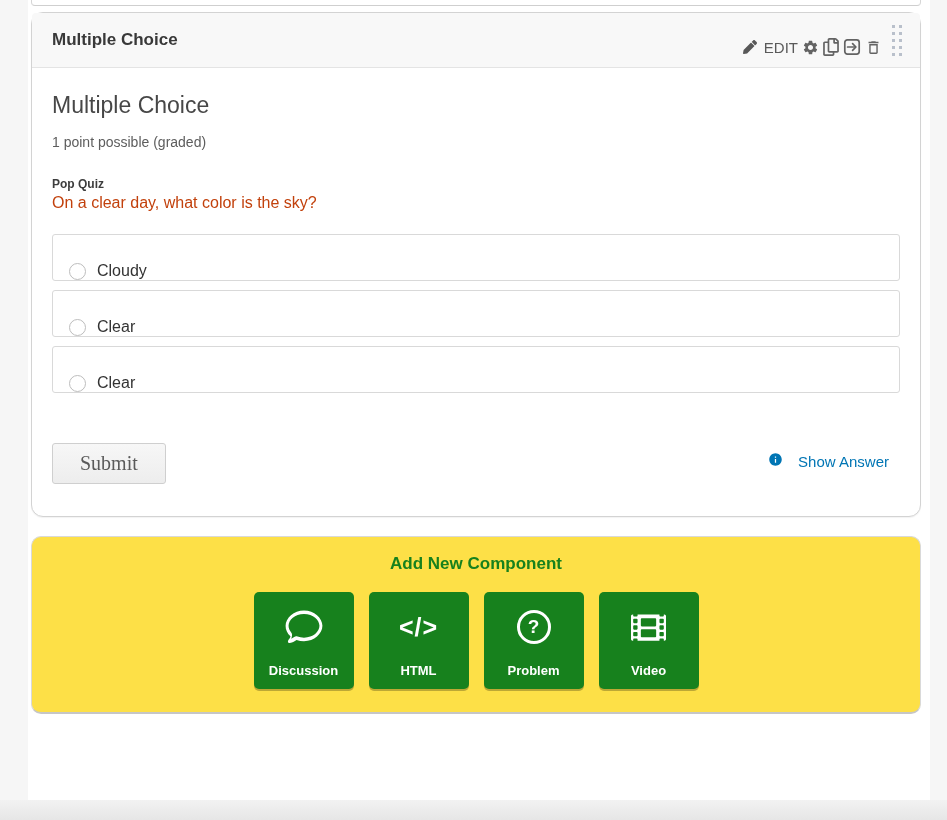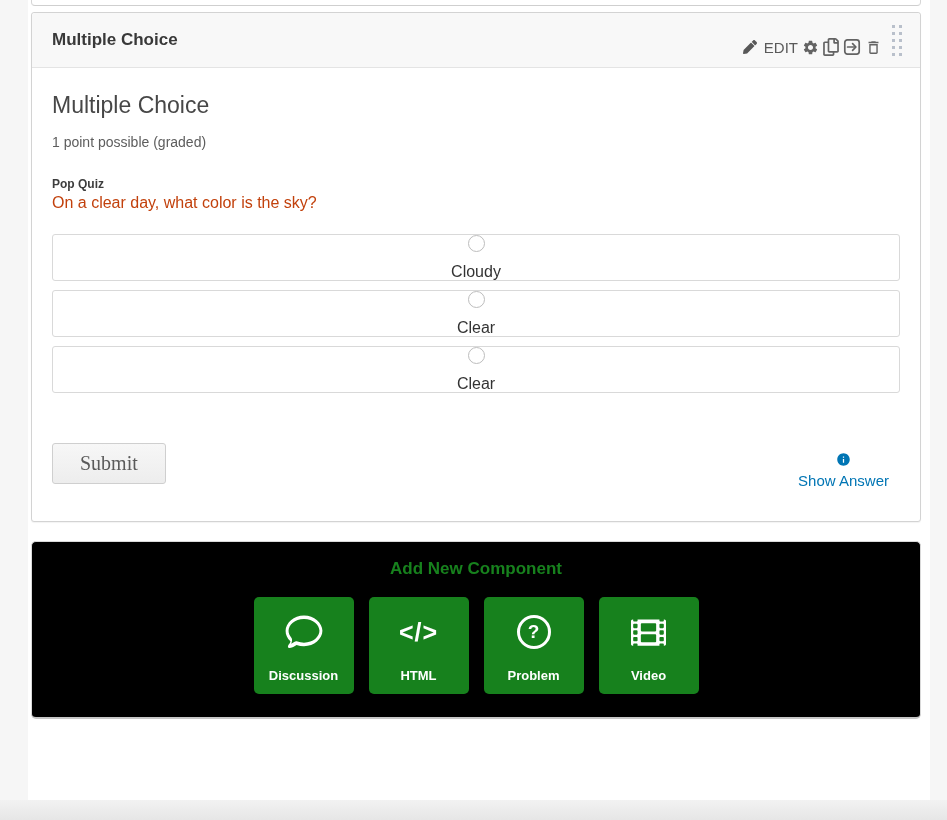--- a/index.html
+++ b/index.html
@@ -20,21 +20,21 @@
     background:linear-gradient(#f2f2f2,#e6e6e6);
   }
   
   .prev-card-edge {
     height:6px; border:1px solid #d6d6d6; border-top:none;
     border-bottom-color:#cfcfcf; border-radius:0 0 4px 4px;
     margin-bottom:6px; background:#fff;
   }
   
   .component-card {
-    border:1px solid #d3d3d3; border-radius:3px; background:#fff;
+    border:1px solid #d3d3d3; border-radius:12px; background:#fff;
     box-shadow:0 1px 1px rgba(0,0,0,.05);
   }
   .card-header {
     height:55px; background:#f8f8f8; border-bottom:1px solid #e4e4e4;
     border-radius:4px 4px 0 0; display:flex; align-items:center;
     justify-content:space-between; padding:0 16px 0 20px;
   }
   .card-header h3 { font-size:17px; font-weight:700; color:#393939; }
   .header-actions { display:flex; align-items:flex-end; }
   .icon-btn {
@@ -50,42 +50,42 @@
   .drag-handle i { background:#b9c0cb; display:block; }
   
   .card-body { padding:24px 20px 32px; }
   .problem-title { font-size:23px; font-weight:400; color:#474747; line-height:1.2; }
   .points { font-size:14px; color:#5d5d5d; margin-top:14px; }
   .question-title { font-size:12px; font-weight:700; color:#3d3d3d; margin-top:27px; }
   .question-text { font-size:16px; color:#c2410c; margin-top:3px; }
   .choices { margin-top:22px; display:flex; flex-direction:column; gap:9px; }
   .choice {
     height:47px; border:1px solid #d9d9d9; border-radius:3px; background:#fff;
-    display:flex; align-items:center; gap:11px; padding:0 16px;
-    font-size:16px; color:#333; cursor:pointer;flex-direction:column;
+    display:flex; align-items:flex-end; gap:11px; padding:0 16px;
+    font-size:16px; color:#333; cursor:pointer;
   }
   .radio {
     width:17px; height:17px; border:1px solid #bdbdbd; border-radius:50%;
     background:#fff; flex:0 0 auto;
   }
   .actions-row {
     margin-top:50px; display:flex; justify-content:space-between;
     align-items:flex-start; padding-right:11px;
   }
   .submit-btn {
     font-family:Liberation Serif, serif; font-size:20px; color:#5a5a5a;
     background:linear-gradient(#f7f7f7,#ededed);
     border:1px solid #cfcfcf; border-radius:3px; padding:8px 27px; cursor:pointer;
   }
-  .show-answer-wrap { display:flex; flex-direction:column; align-items:center; gap:1px; margin-top:9px; }
+  .show-answer-wrap { display:flex; align-items:center; gap:15px; margin-top:9px; }
   .show-answer-link { font-size:15px; color:#0075b4; text-decoration:none; cursor:pointer; }
   
   .add-component {
-    margin-top:19px; background:#000000; border:1px solid #d9d9d9;
-    border-bottom:2px solid #c6c6c6; border-radius:5px;
+    margin-top:19px; background:#fde047; border:1px solid #d9d9d9;
+    border-bottom:2px solid #c6c6c6; border-radius:10px;
     padding:17px 0 23px; text-align:center;
   }
   .add-title { font-size:17px; font-weight:700; color:#17811d; margin-bottom:18px; }
   .component-buttons { display:flex; justify-content:center; gap:15px; }
   .component-btn {
     width:100px; height:97px; background:#17811d; border:none; border-radius:5px;
     box-shadow:0 2px 0 rgba(0,0,0,.25); color:#fff; cursor:pointer;
     display:flex; flex-direction:column; align-items:center; font-family:inherit;
     padding:0 0 11px;
   }

